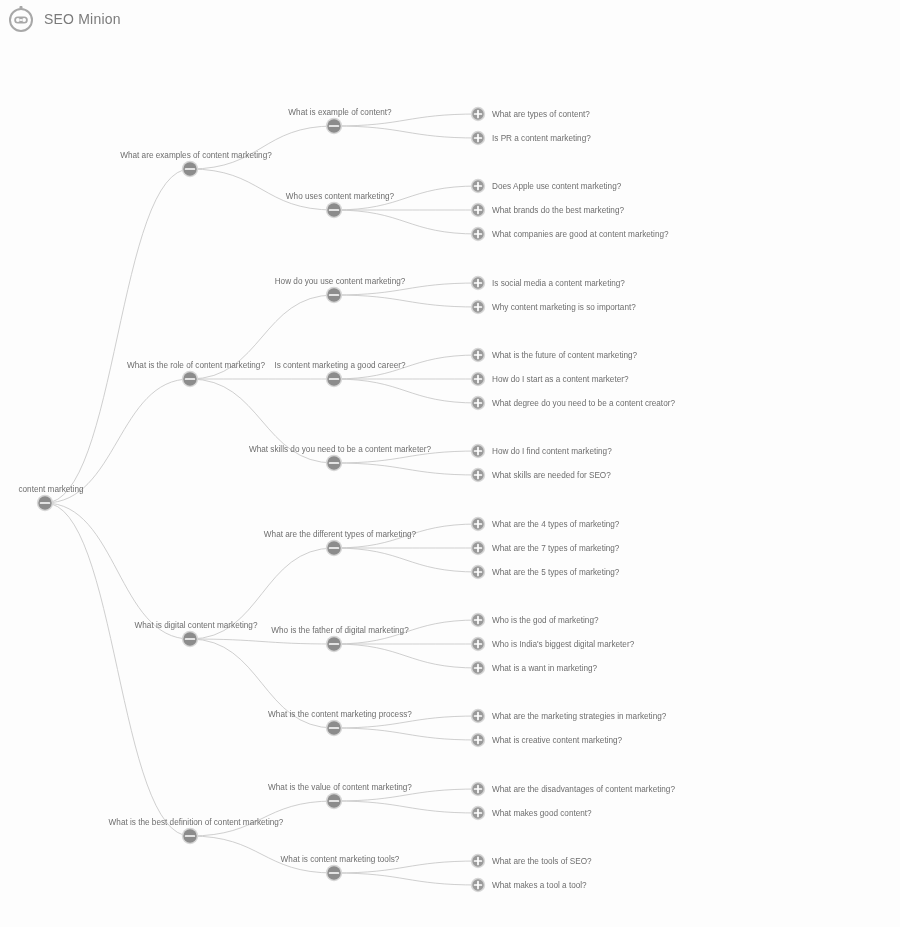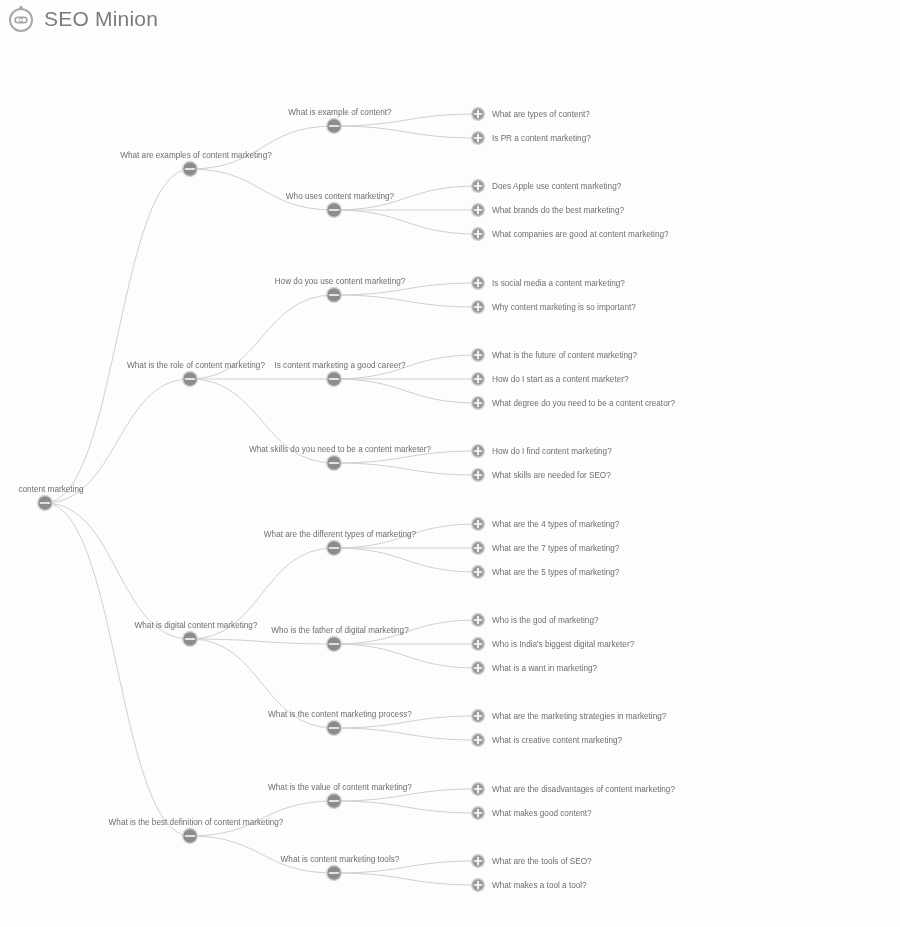--- a/index.html
+++ b/index.html
@@ -25,21 +25,21 @@
     box-sizing: border-box;
   }
   #brand-logo {
     width: 26px;
     height: 26px;
     flex: 0 0 26px;
     display: block;
   }
   #brand-title {
     margin-left: 10px;
-    font-size: 21px;
+    font-size: 14px;
     color: #7b7b7b;
     letter-spacing: 0.2px;
     font-weight: 400;
     white-space: nowrap;
   }
   #tree-canvas {
     position: absolute;
     left: 0; top: 0;
     width: 900px;
     height: 927px;

